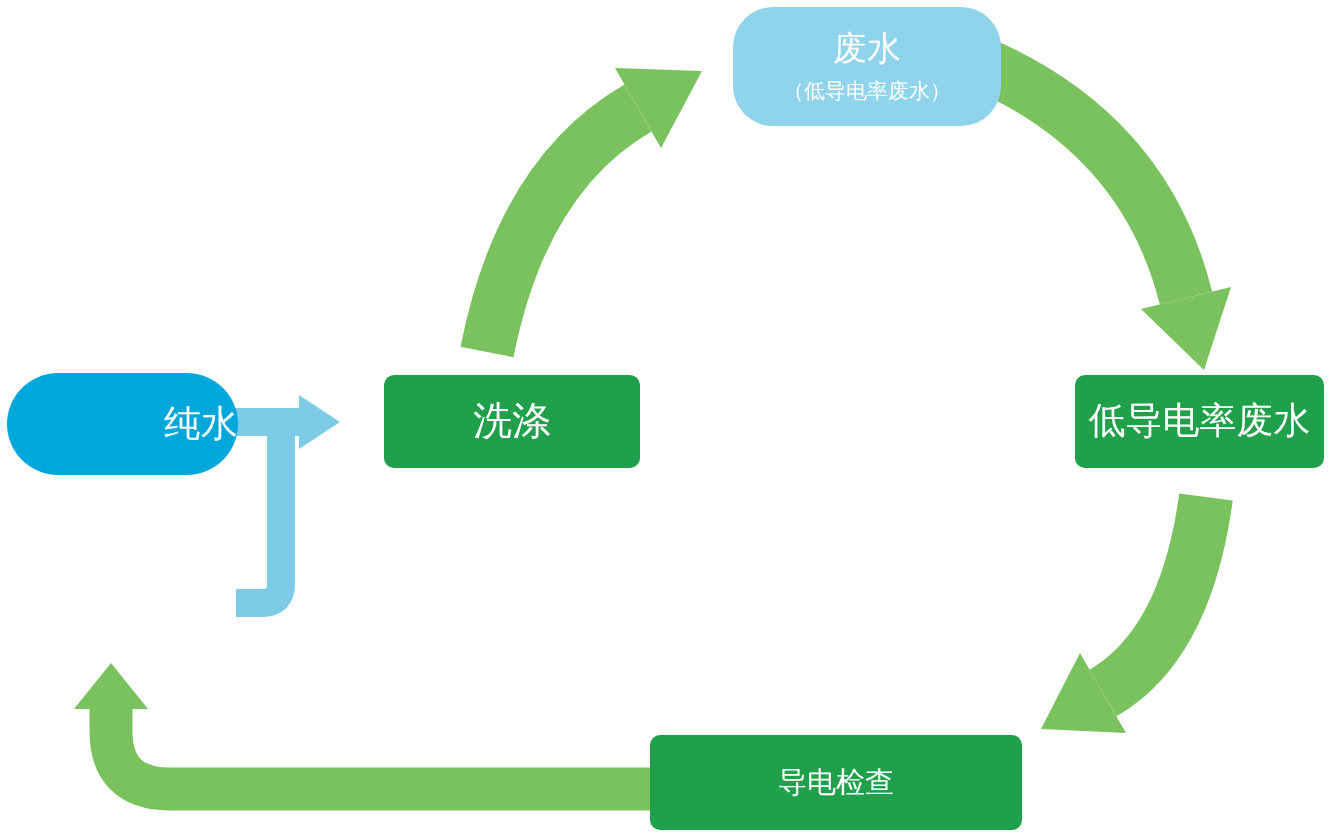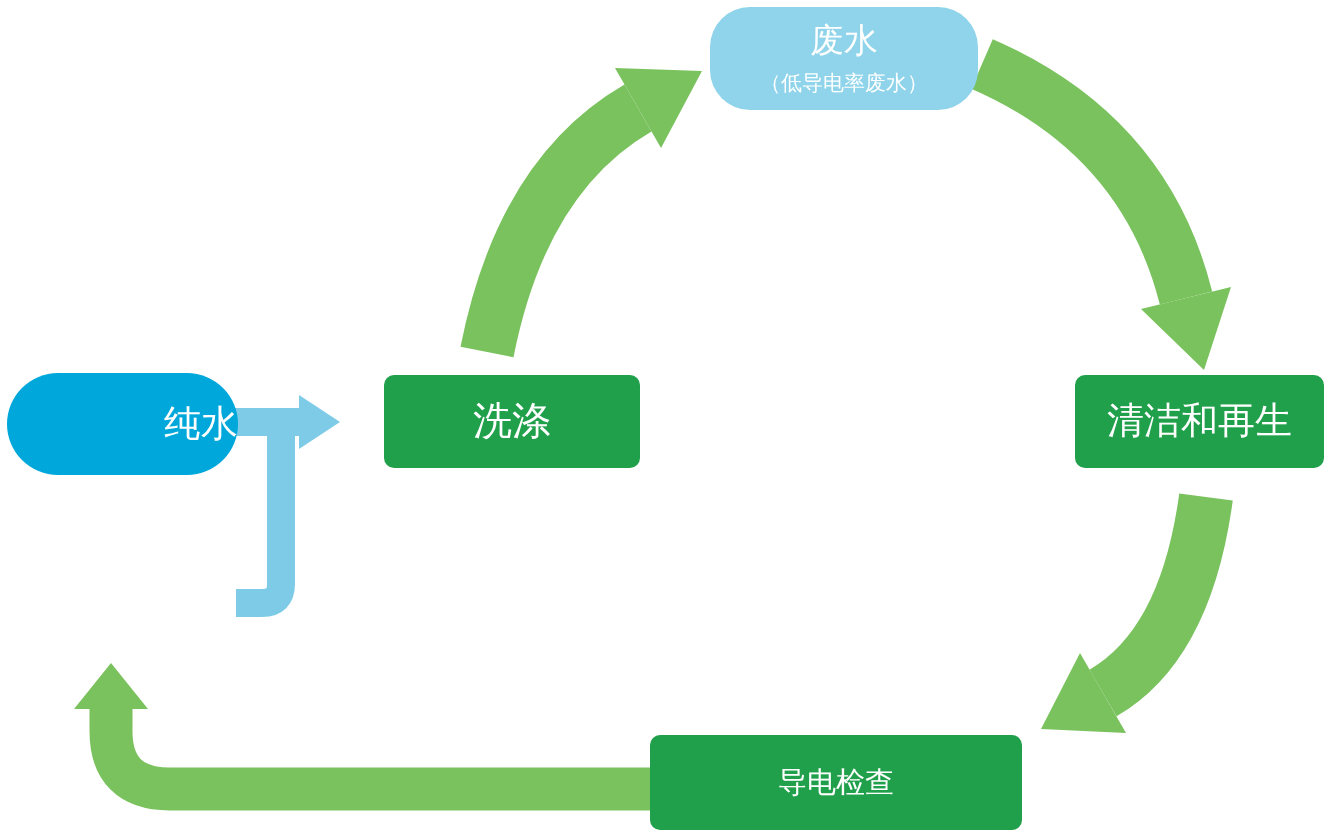--- a/index.html
+++ b/index.html
@@ -19,21 +19,21 @@
   .green-fill { fill:var(--green-arrow); }
   .blue-stroke { fill:none; stroke:var(--light-blue-arrow); stroke-width:28px; }
   .blue-fill { fill:var(--light-blue-arrow); }
   .node {
     position:absolute; display:flex; align-items:center; justify-content:center;
     color:var(--text); text-align:center; line-height:1.15;
   }
   .pill   { background:var(--cyan-pill); border-radius:52px; font-size:37px; }
   .box    { background:var(--green-box); border-radius:10px; }
   .softbox{ background:var(--light-blue-box); border-radius:40px; flex-direction:column; }
-  #node-wastewater        { left:710px;  top:7px;   width:268px; height:103px; }
+  #node-wastewater        { left:733px;  top:7px;   width:268px; height:119px; }
   #node-wastewater .label-main { font-size:34px; }
   #node-wastewater .label-sub  { font-size:21px; margin-top:11px; }
   #node-pure-water        { left:7px;    top:373px; width:231px; height:102px;justify-content:flex-end; }
   #node-recycled-water    { left:7px;    top:556px; width:231px; height:102px; }
   #node-washing           { left:340px;  top:375px; width:256px; height:93px; font-size:39px;margin-left:44px; }
   #node-cleaning          { left:1075px; top:375px; width:249px; height:93px; font-size:37px; }
   #node-conductivity      { left:650px;  top:735px; width:372px; height:95px; font-size:29px; }
 </style>
 </head>
 <body>
@@ -76,20 +76,20 @@
   <div class="node pill" id="node-pure-water">
     <span>纯水</span>
   </div>
 
 
   <div class="node box" id="node-washing">
     <span>洗涤</span>
   </div>
 
   <div class="node box" id="node-cleaning">
-    <span>清洁和再生</span>
+    <span>低导电率废水</span>
   </div>
 
   <div class="node box" id="node-conductivity">
     <span>导电检查</span>
   </div>
 
 </div>
 
 </body></html>

